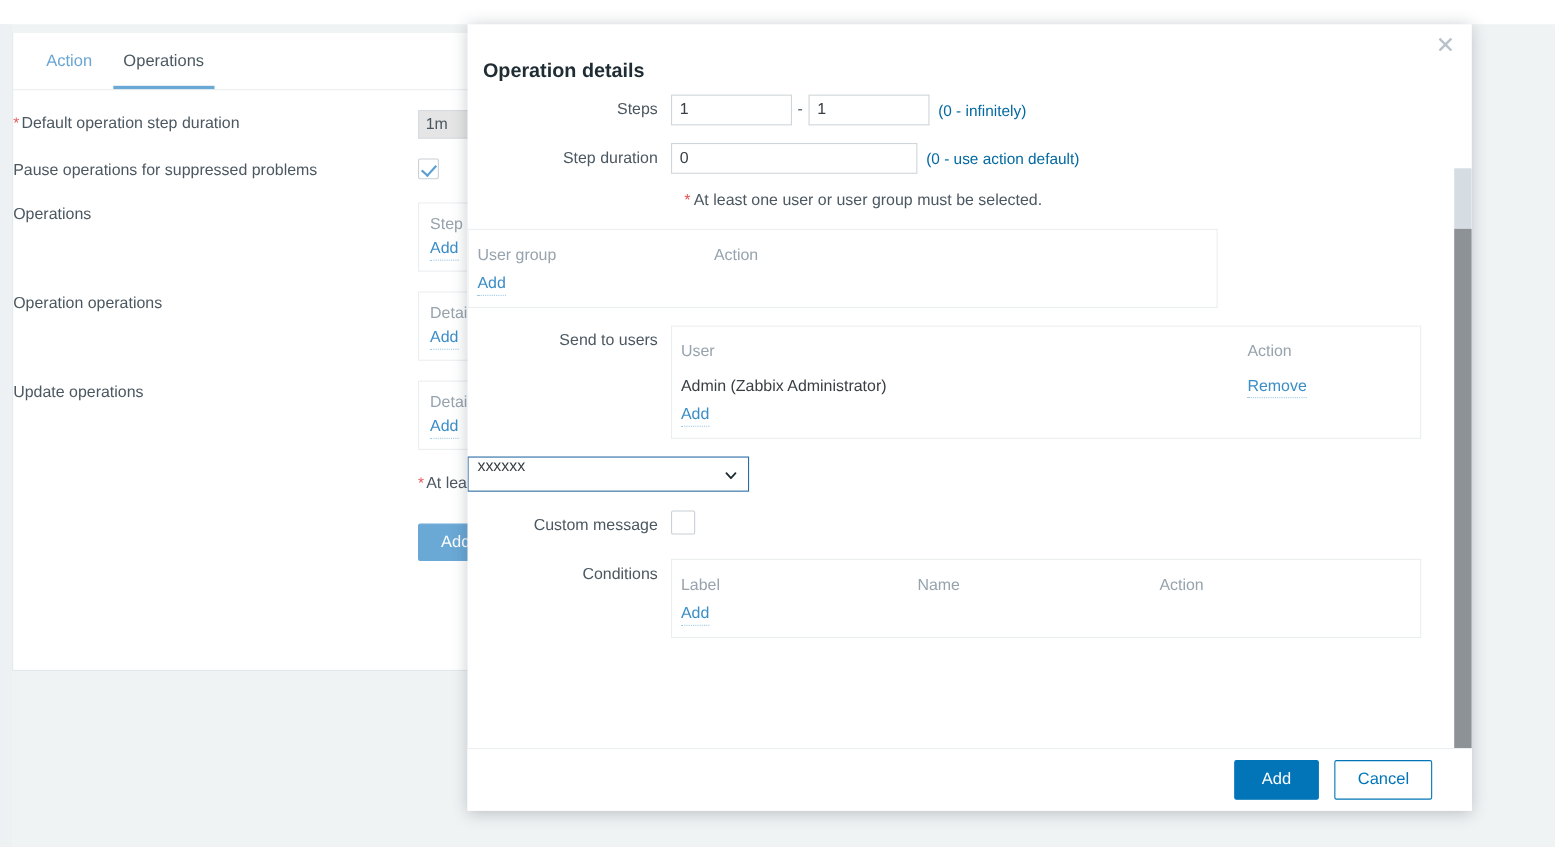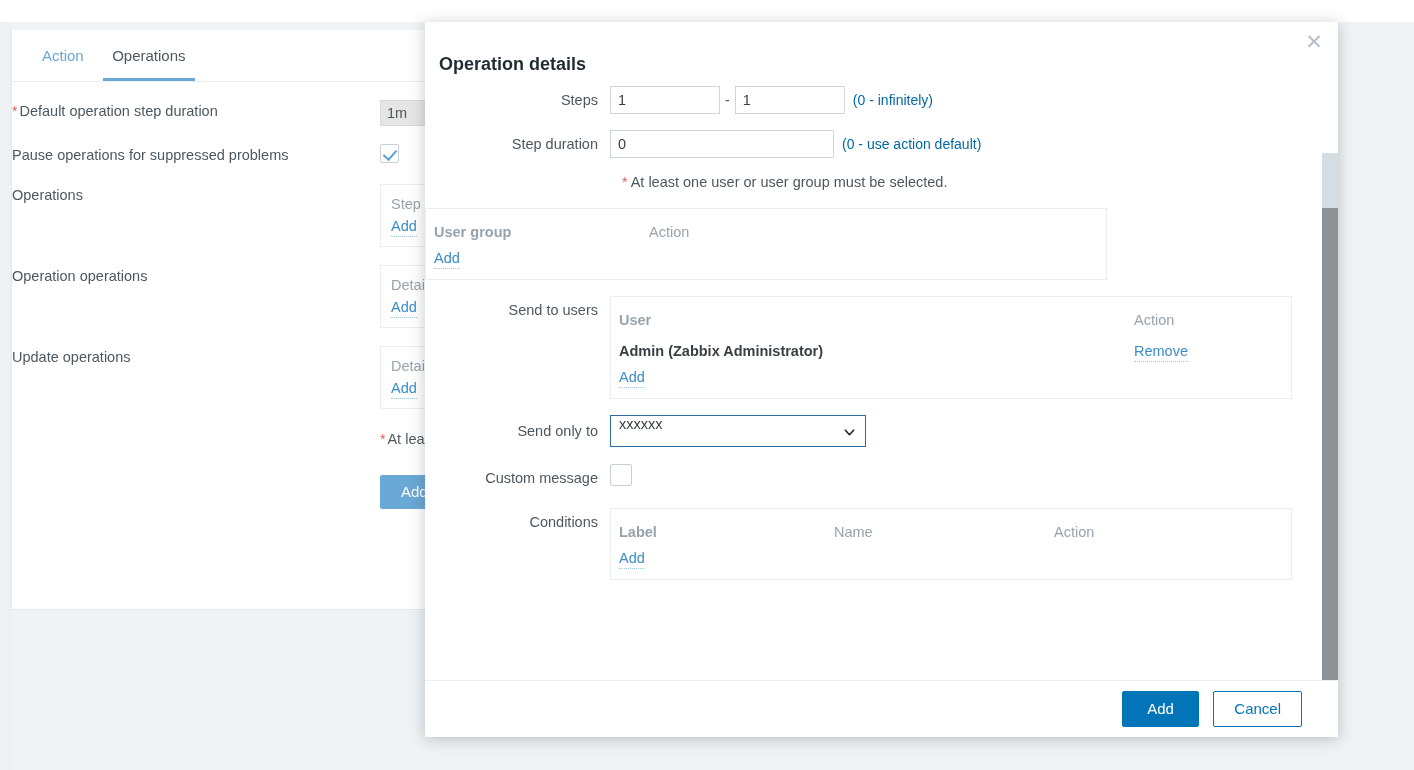--- a/index.html
+++ b/index.html
@@ -234,21 +234,21 @@
     width: 682px;
     padding: 8px 0 10px 0;
   }
   .pt-row {
     display: flex;
     padding: 0 8px;
     line-height: 31px;
     font-size: 14.5px;
   }
   .pt-row.header { color: #97a3ad; }
-  .pt-c1 { flex: 0 0 215px; color: #383f45; font-weight: bold; }
+  .pt-c1 { flex: 0 0 215px; color: #383f45; }
   .pt-c2 { flex: 0 0 220px; color: #383f45; }
   .pt-c3 { flex: 1; color: #383f45; }
   .pt-row.header .pt-c1,
   .pt-row.header .pt-c2,
   .pt-row.header .pt-c3 { color: #97a3ad; }
   .pt-add { padding: 0 8px; }
 
   .select-box {
     width: 256px; height: 32px;
     border: 1px solid #2b6ca3;
@@ -433,21 +433,20 @@
               </div>
             </div>
             <div class="pt-add">
               <span class="link">Add</span>
             </div>
           </div>
         </div>
       </div>
 
       <div class="d-row" style="margin-bottom:17px;">
-        <div class="d-label" style="line-height:32px;">Send only to</div>
         <div class="d-ctrl">
           <div class="select-box">
             <span>xxxxxx</span>
             <svg class="chev" viewBox="0 0 12 12">
               <path d="M1.5 3.5 L6 8.4 L10.5 3.5" fill="none" stroke="#1f2c33" stroke-width="1.8" stroke-linecap="round" stroke-linejoin="round"></path>
             </svg>
           </div>
         </div>
       </div>
 

